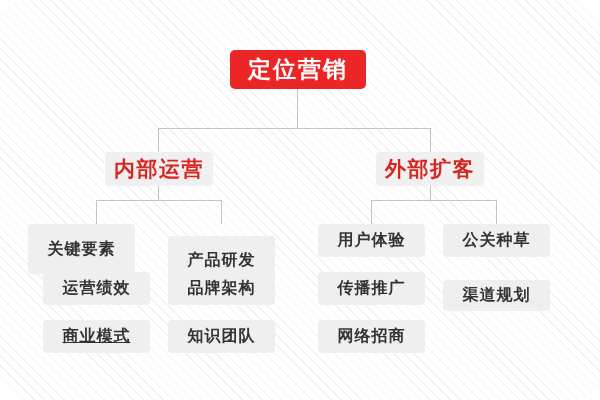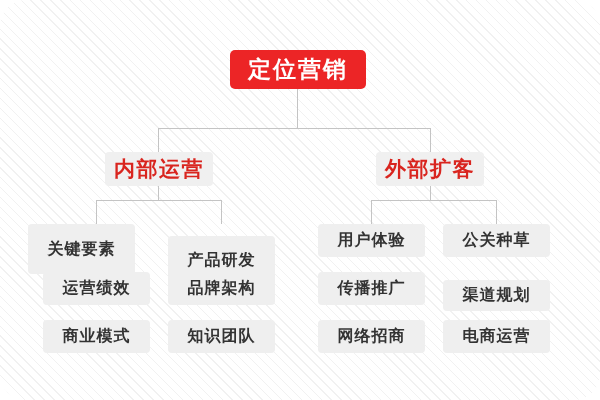--- a/index.html
+++ b/index.html
@@ -104,21 +104,21 @@
   <div class="connector h" style="left:96px; top:200px; width:125px;"></div>
   <div class="connector v" style="left:96px; top:200px; height:24px;"></div>
   <div class="connector v" style="left:221px; top:200px; height:24px;"></div>
 
   <div class="node node-leaf" style="left:28px; top:224px; width:107px; height:50px;text-align:right;">
     <span>关键要素</span>
   </div>
   <div class="node node-leaf" style="left:43px; top:272px; width:107px; height:33px;">
     <span>运营绩效</span>
   </div>
-  <div class="node node-leaf" style="left:43px; top:320px; width:107px; height:33px;">
+  <div class="node node-leaf" style="left:43px; top:320px; width:107px; height:33px;text-decoration:underline;">
     <span>商业模式</span>
   </div>
 
   <div class="node node-leaf" style="left:168px; top:236px; width:107px; height:48px;">
     <span>产品研发</span>
   </div>
   <div class="node node-leaf" style="left:168px; top:272px; width:107px; height:33px;">
     <span>品牌架构</span>
   </div>
   <div class="node node-leaf" style="left:168px; top:320px; width:107px; height:33px;">
@@ -143,17 +143,14 @@
   <div class="node node-leaf" style="left:318px; top:320px; width:107px; height:33px;">
     <span>网络招商</span>
   </div>
 
   <div class="node node-leaf" style="left:443px; top:224px; width:107px; height:33px;">
     <span>公关种草</span>
   </div>
   <div class="node node-leaf" style="left:443px; top:272px; width:107px; height:31px;margin-top:8px;">
     <span>渠道规划</span>
   </div>
-  <div class="node node-leaf" style="left:443px; top:320px; width:107px; height:33px;">
-    <span>电商运营</span>
-  </div>
 
 </div>
 
 </body></html>

